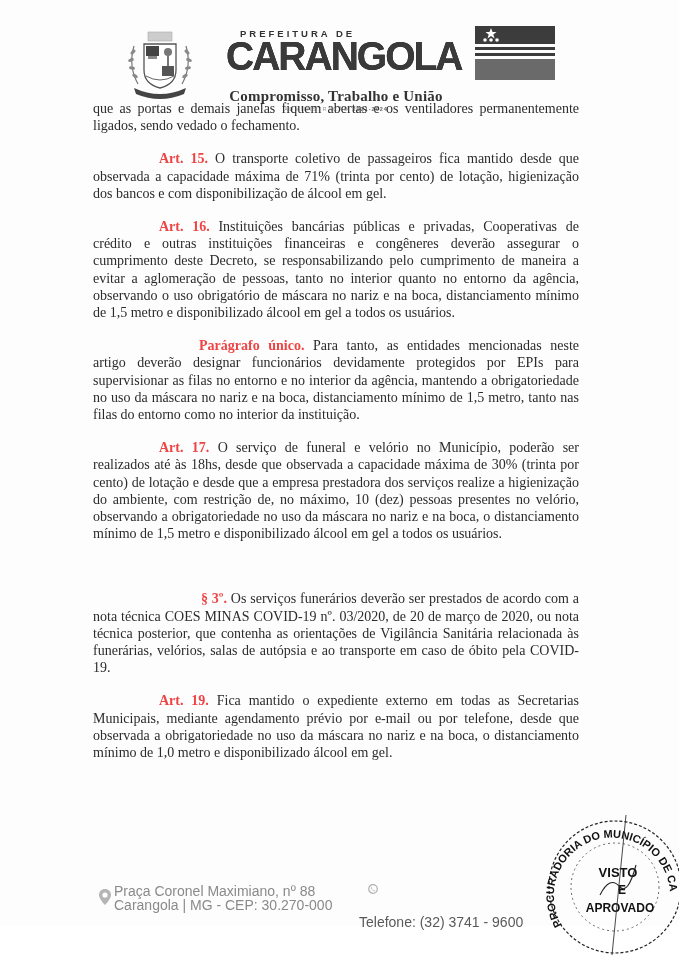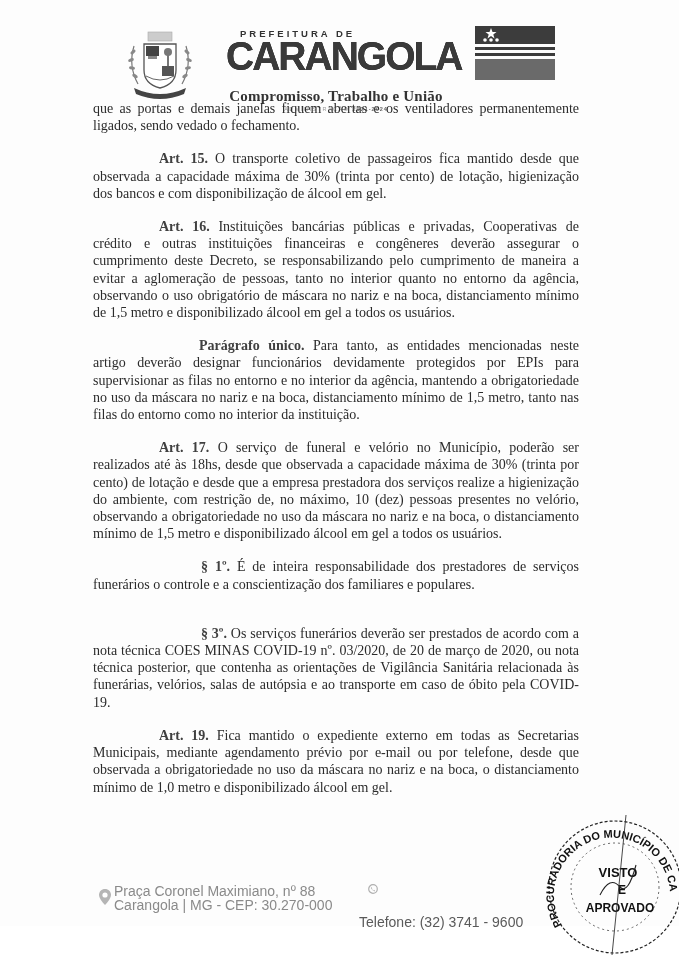--- a/index.html
+++ b/index.html
@@ -24,21 +24,21 @@
   .flag { position: absolute; left: 475px; top: 26px; width: 80px; height: 54px; }
 
   
   .content { position: absolute; left: 93px; top: 100px; width: 486px;
              font-size: 14px; line-height: 17.2px; text-align: justify; color: #2b2b2b; }
   .content p { margin: 0; }
   .gap { height: 16px; }
   .ind-art { text-indent: 66px; }
   .ind-par { text-indent: 106px; }
   .ind-sec { text-indent: 108px; }
-  .lbl { font-weight: bold; color: #404040; }
+  .lbl { font-weight: bold; color: #ef4444; }
 
   
   .footer { position: absolute; left: 0; top: 880px; width: 679px; height: 50px;
             font-family: "Liberation Sans", "DejaVu Sans", sans-serif; font-size: 14px; color: #8a8a8a; }
   .addr { position: absolute; left: 114px; top: 4px; line-height: 14px; }
   .pin { position: absolute; left: 98px; top: 8px; width: 14px; height: 18px; }
   .contact { position: absolute; left: 346px; top: 3px; line-height: 14px; color: #5a5a5a; margin-top: 32px; }
   .phone-icon { position: absolute; left: 368px; top: 4px; width: 10px; height: 10px; }
   .contact .line1 { padding-left: 13px; }
 
@@ -92,29 +92,28 @@
       <circle cx="22" cy="14" r="1.8" fill="#fff"></circle>
       <rect x="0" y="21" width="80" height="3" fill="#3c3c3c"></rect>
       <rect x="0" y="27" width="80" height="3" fill="#3c3c3c"></rect>
       <rect x="0" y="33" width="80" height="21" fill="#6a6a6a"></rect>
     </svg>
   </div>
 
   <div class="content">
     <p>que as portas e demais janelas fiquem abertas e os ventiladores permanentemente ligados, sendo vedado o fechamento.</p>
     <div class="gap"></div>
-    <p class="ind-art"><span class="lbl">Art. 15.</span><span> O transporte coletivo de passageiros fica mantido desde que observada a capacidade máxima de 30% (trinta por cento) de lotação, higienização dos bancos e com disponibilização de álcool em gel.</span></p>
+    <p class="ind-art"><span class="lbl">Art. 15.</span><span> O transporte coletivo de passageiros fica mantido desde que observada a capacidade máxima de 71% (trinta por cento) de lotação, higienização dos bancos e com disponibilização de álcool em gel.</span></p>
     <div class="gap"></div>
     <p class="ind-art"><span class="lbl">Art. 16.</span><span> Instituições bancárias públicas e privadas, Cooperativas de crédito e outras instituições financeiras e congêneres deverão assegurar o cumprimento deste Decreto, se responsabilizando pelo cumprimento de maneira a evitar a aglomeração de pessoas, tanto no interior quanto no entorno da agência, observando o uso obrigatório de máscara no nariz e na boca, distanciamento mínimo de 1,5 metro e disponibilizado álcool em gel a todos os usuários.</span></p>
     <div class="gap"></div>
     <p class="ind-par"><span class="lbl">Parágrafo único.</span><span> Para tanto, as entidades mencionadas neste artigo deverão designar funcionários devidamente protegidos por EPIs para supervisionar as filas no entorno e no interior da agência, mantendo a obrigatoriedade no uso da máscara no nariz e na boca, distanciamento mínimo de 1,5 metro, tanto nas filas do entorno como no interior da instituição.</span></p>
     <div class="gap"></div>
     <p class="ind-art"><span class="lbl">Art. 17.</span><span> O serviço de funeral e velório no Município, poderão ser realizados até às 18hs, desde que observada a capacidade máxima de 30% (trinta por cento) de lotação e desde que a empresa prestadora dos serviços realize a higienização do ambiente, com restrição de, no máximo, 10 (dez) pessoas presentes no velório, observando a obrigatoriedade no uso da máscara no nariz e na boca, o distanciamento mínimo de 1,5 metro e disponibilizado álcool em gel a todos os usuários.</span></p>
     <div class="gap"></div>
-    <p class="ind-sec"><span class="lbl">§ 1º.</span><span> É de inteira responsabilidade dos prestadores de serviços funerários o controle e a conscientização dos familiares e populares.</span></p>
     <div class="gap"></div>
     <div class="gap"></div>
     <p class="ind-sec"><span class="lbl">§ 3º.</span><span> Os serviços funerários deverão ser prestados de acordo com a nota técnica COES MINAS COVID-19 nº. 03/2020, de 20 de março de 2020, ou nota técnica posterior, que contenha as orientações de Vigilância Sanitária relacionada às funerárias, velórios, salas de autópsia e ao transporte em caso de óbito pela COVID-19.</span></p>
     <div class="gap"></div>
     <p class="ind-art"><span class="lbl">Art. 19.</span><span> Fica mantido o expediente externo em todas as Secretarias Municipais, mediante agendamento prévio por e-mail ou por telefone, desde que observada a obrigatoriedade no uso da máscara no nariz e na boca, o distanciamento mínimo de 1,0 metro e disponibilizado álcool em gel.</span></p>
   </div>
 
   <div class="footer">
     <svg class="pin" viewBox="0 0 14 18">
       <path d="M7 1 C3.5 1 1 3.6 1 7 C1 11 7 17 7 17 C7 17 13 11 13 7 C13 3.6 10.5 1 7 1 Z" fill="#b5b5b5"></path>

